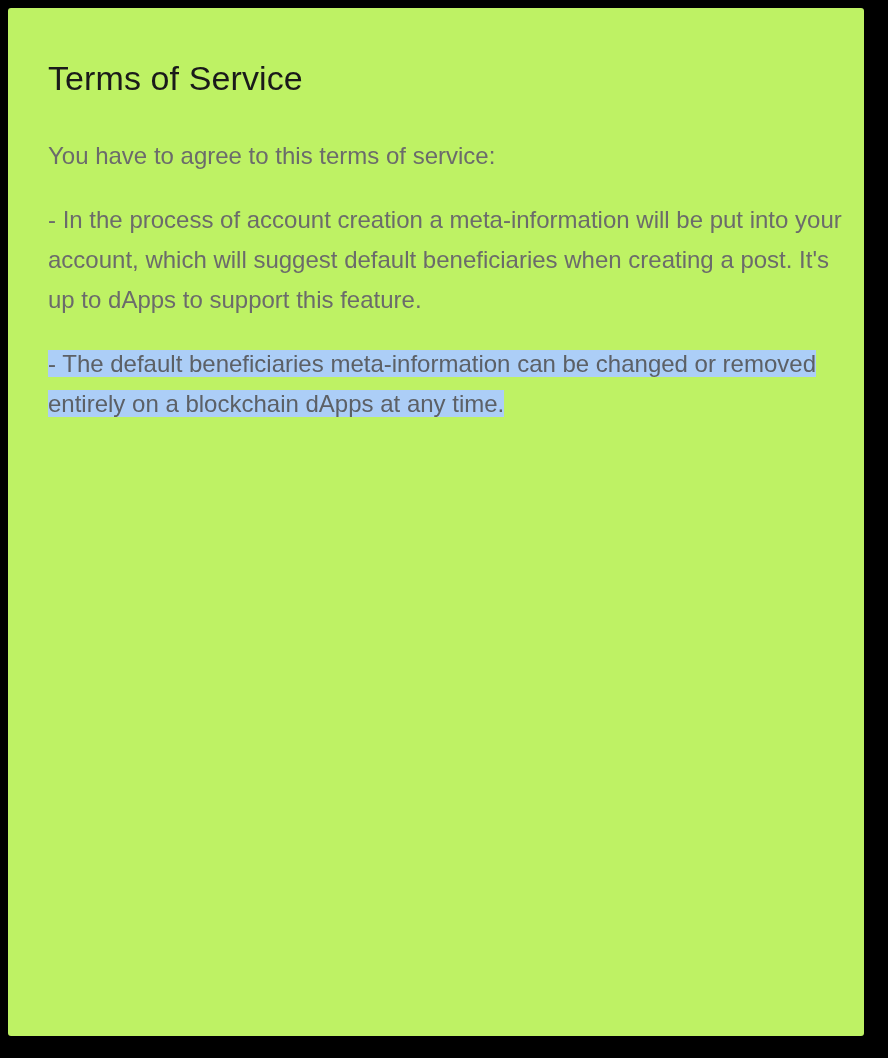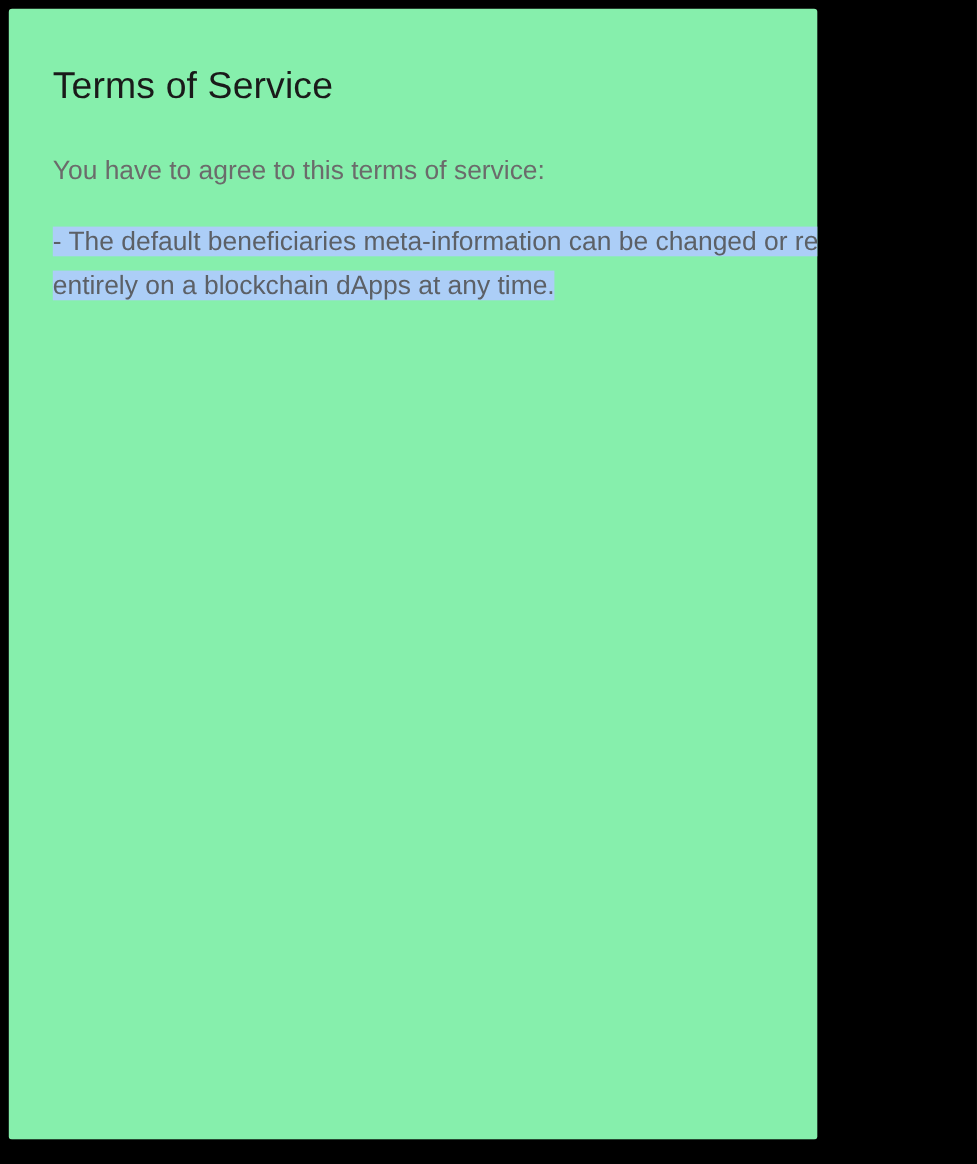--- a/index.html
+++ b/index.html
@@ -10,23 +10,23 @@
   body {
     width: 888px;
     height: 1058px;
     font-family: "Liberation Sans", sans-serif;
     overflow: hidden;
   }
   .dialog {
     position: absolute;
     left: 8px;
     top: 8px;
-    width: 735px;
+    width: 856px;
     height: 1028px;
-    background: #86efac;
+    background: #bef264;
     border-radius: 3px;
     box-sizing: border-box;
     overflow: hidden;
   }
   .dialog-title {
     position: absolute;
     left: 40px;
     top: 28px;
     font-size: 34px;
     color: #1a1a1a;
@@ -113,20 +113,21 @@
 
 <div class="dialog">
 
   <h1 class="dialog-title">Terms of Service</h1>
 
   <div class="dialog-body">
 
     <p class="para first">You have to agree to this terms of service:</p>
 
 
+    <p class="para p4">- In the process of account creation a meta-information will be put into your account, which will suggest default beneficiaries when creating a post. It's up to dApps to support this feature.</p>
 
 
     <p class="para p6 highlight"><span class="hl">- The default beneficiaries meta-information can be changed or removed entirely on a blockchain dApps at any time.</span></p>
 
 
   </div>
 
 
 </div>
 

